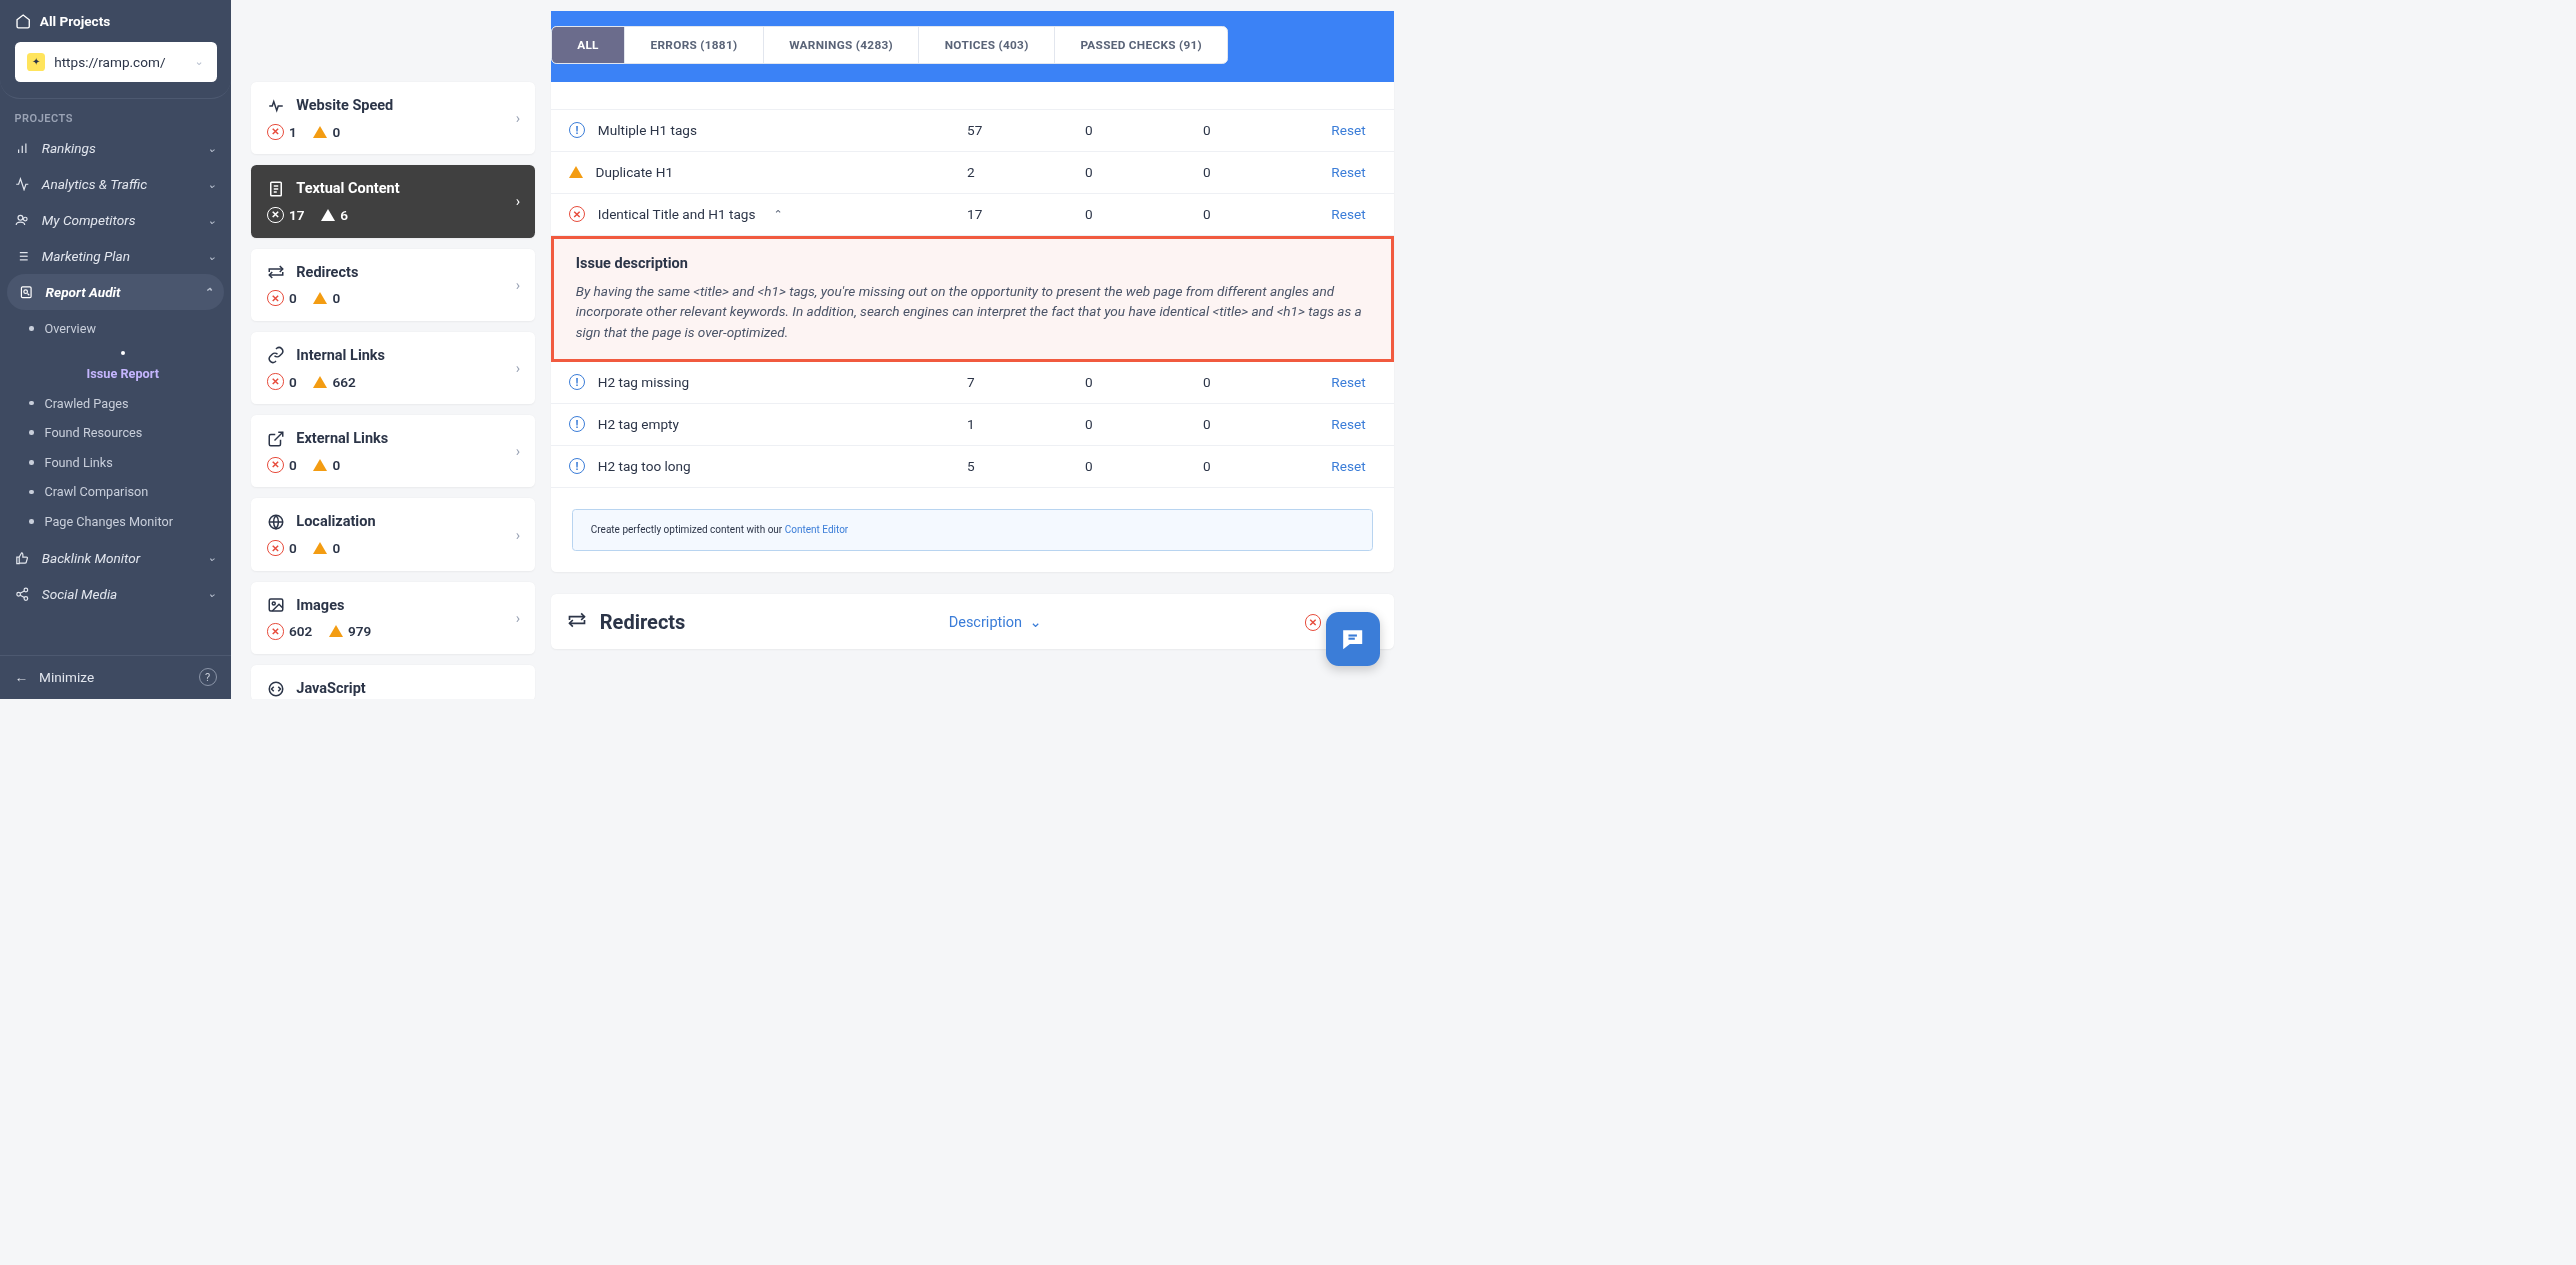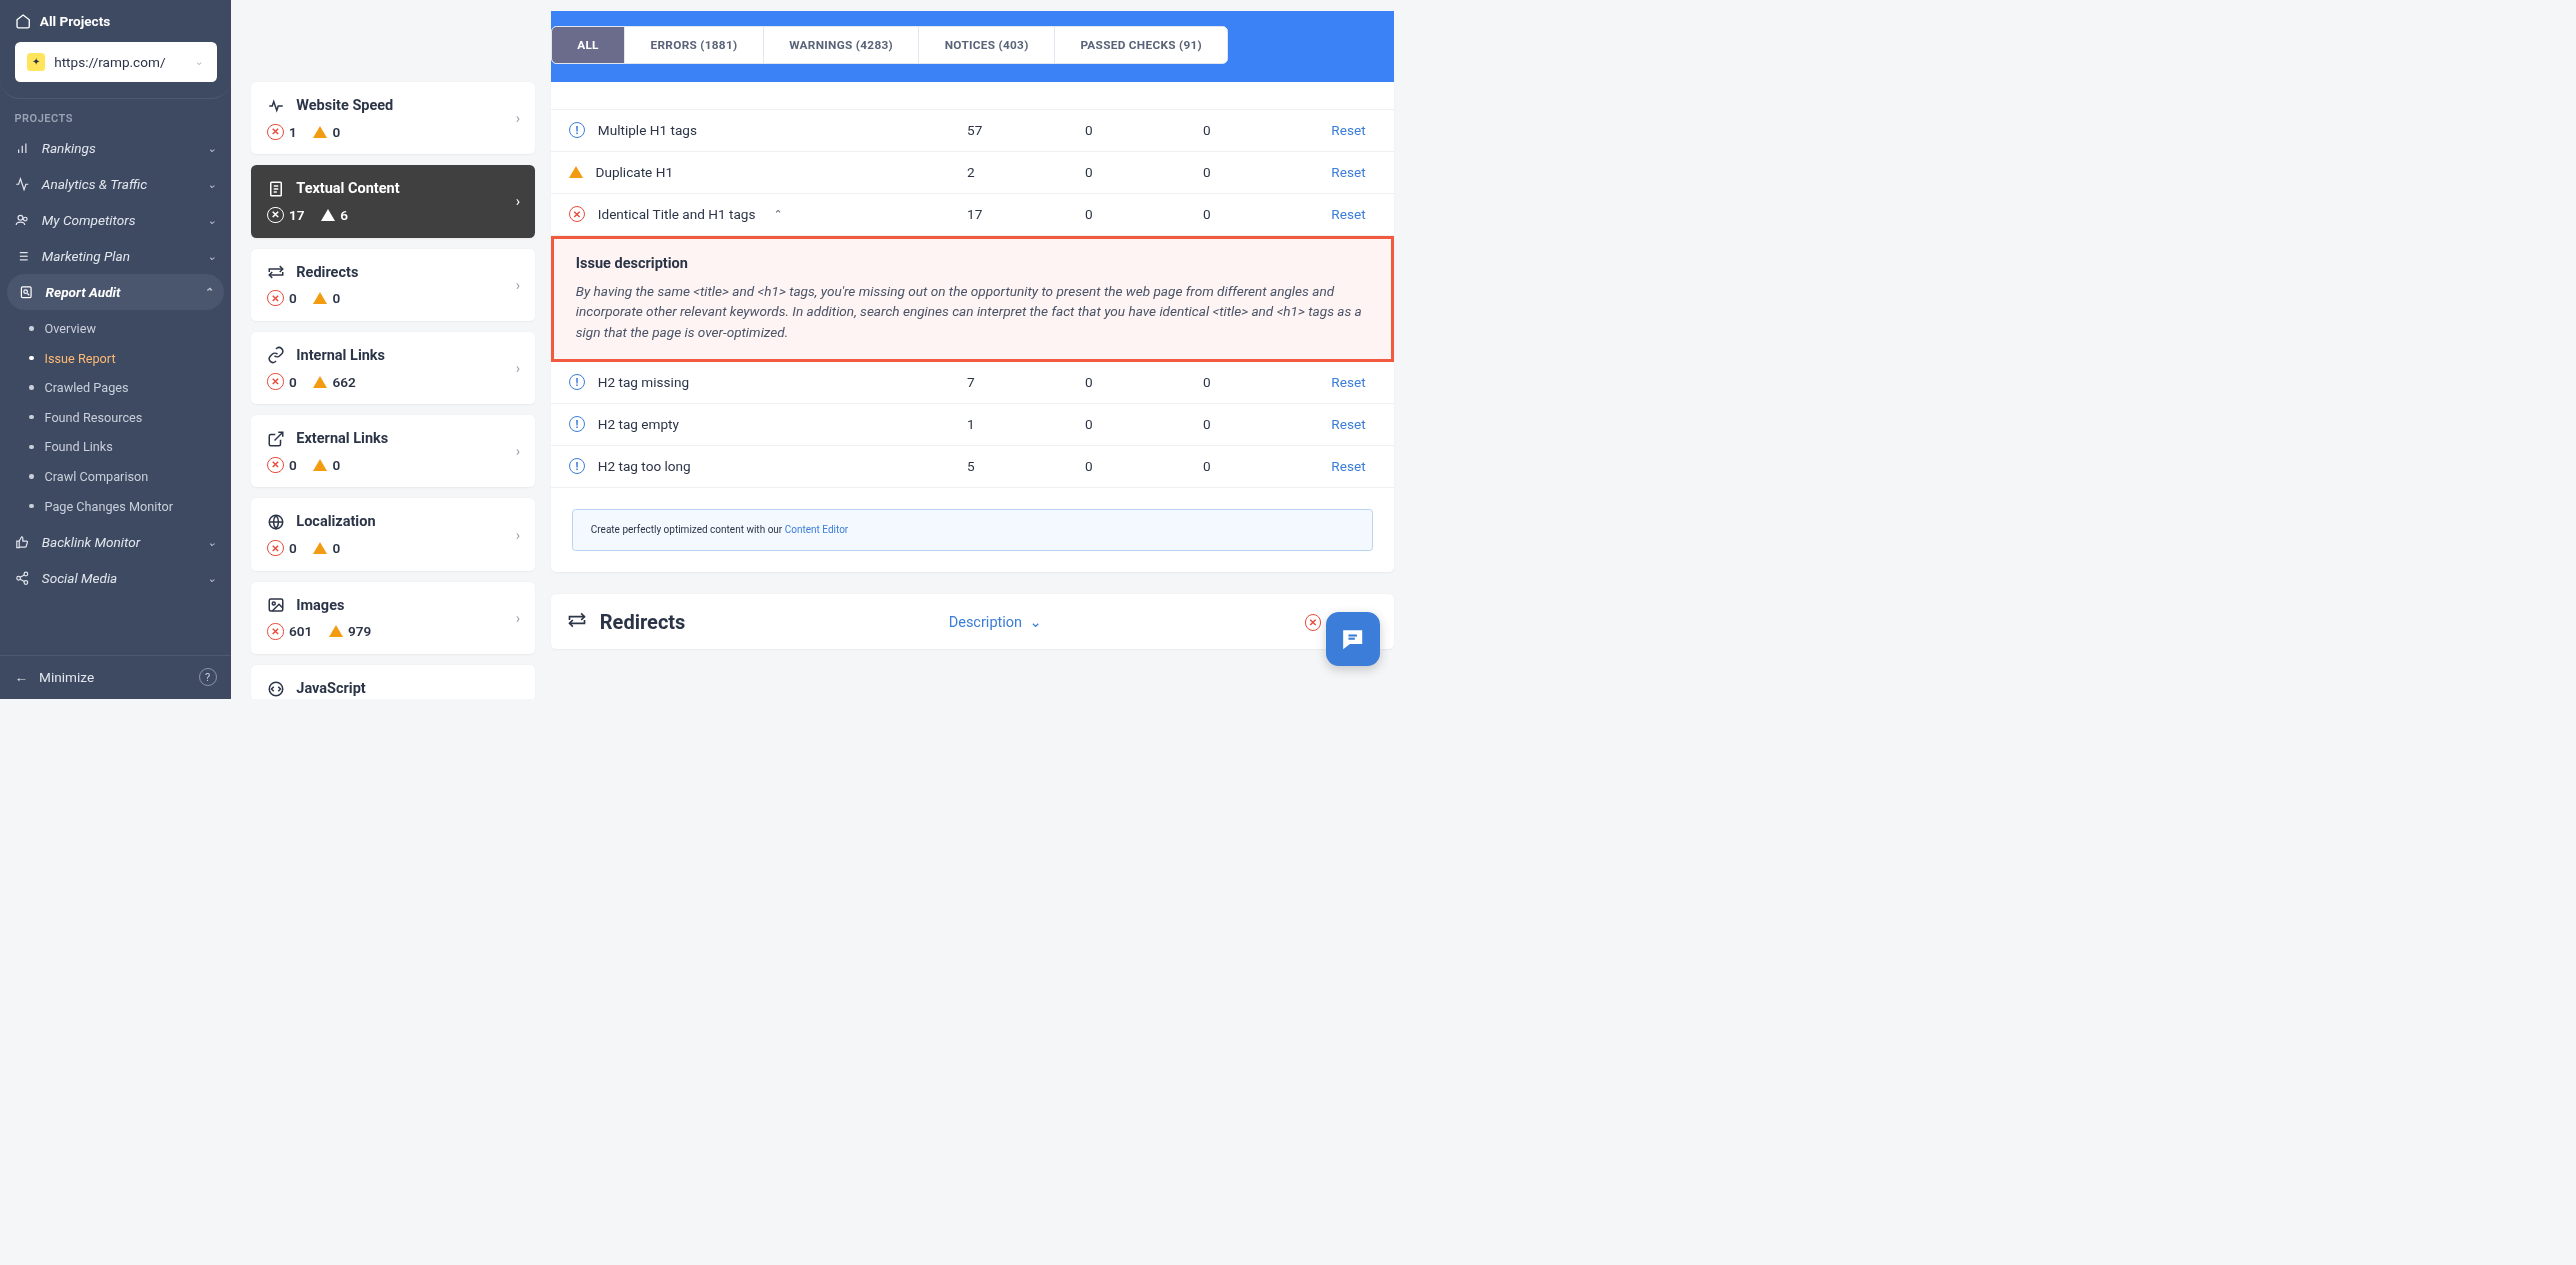--- a/index.html
+++ b/index.html
@@ -15,21 +15,21 @@
 .proj-icon { width: 18px; height: 18px; background: #ffe45c; border-radius: 3.6px; display: flex; align-items: center; justify-content: center; font-size: 10px; }
 .section-label { font-size: 11px; letter-spacing: 0.5px; color: #9aa3b5; padding: 12.7px 14.5px 5.4px 14.5px; font-weight: 600; }
 .nav-item { display: flex; align-items: center; justify-content: space-between; padding: 10px 14.5px; font-size: 13.6px; color: #e2e6ee; cursor: pointer; font-style: italic; }
 .nav-item-left { display: flex; align-items: center; gap: 11px; }
 .nav-ic { width: 16.3px; display: flex; justify-content: center; }
 .nav-item.active { background: #4a566e; border-radius: 22px; margin: 0 7.3px; padding: 10px 11px; color: #fff; font-weight: 700; }
 .chev { font-size: 11px; color: #b8c0cf; }
 .subnav { padding: 3.6px 0; }
 .sub-item { display: flex; align-items: center; gap: 11px; padding: 7.3px 14.5px 7.3px 29px; font-size: 12.7px; color: #c9cfdb; cursor: pointer; }
 .sub-item .dot { width: 4.5px; height: 4.5px; border-radius: 50%; background: #c9cfdb; }
-.sub-item.active { color: #fdba74; font-weight: 400; }
+.sub-item.active { color: #c4b5fd; font-weight: 700; flex-direction: column; }
 .sub-item.active .dot { background: #fff; }
 .sidebar-footer { margin-top: auto; border-top: 0.9px solid #4d5970; }
 .minimize-row { display: flex; align-items: center; justify-content: space-between; padding: 12.7px 14.5px; }
 .min-left { display: flex; align-items: center; gap: 11px; color: #e2e6ee; font-size: 13.6px; }
 .help-ic { width: 18px; height: 18px; border: 1.4px solid #8b95a8; border-radius: 50%; display: flex; align-items: center; justify-content: center; font-size: 11px; color: #c9cfdb; }
 
 
 .main { flex: 1; display: flex; overflow: hidden; }
 
 
@@ -410,21 +410,21 @@
                 <rect x="3" y="4" width="18" height="16" rx="2"></rect>
                 <circle cx="9" cy="10" r="2"></circle>
                 <path d="M21 16l-5-5-9 9"></path>
               </svg>
             </span>
             <span>Images</span>
           </div>
         <div class="catbox-stats">
             <div class="stat">
               <span class="ic-err">✕</span>
-              <span>601</span>
+              <span>602</span>
             </div>
             <div class="stat">
               <span class="ic-warn"></span>
               <span>979</span>
             </div>
           </div>
         <span class="cat-arrow">›</span>
       </div>
 
       <div class="catbox last">

